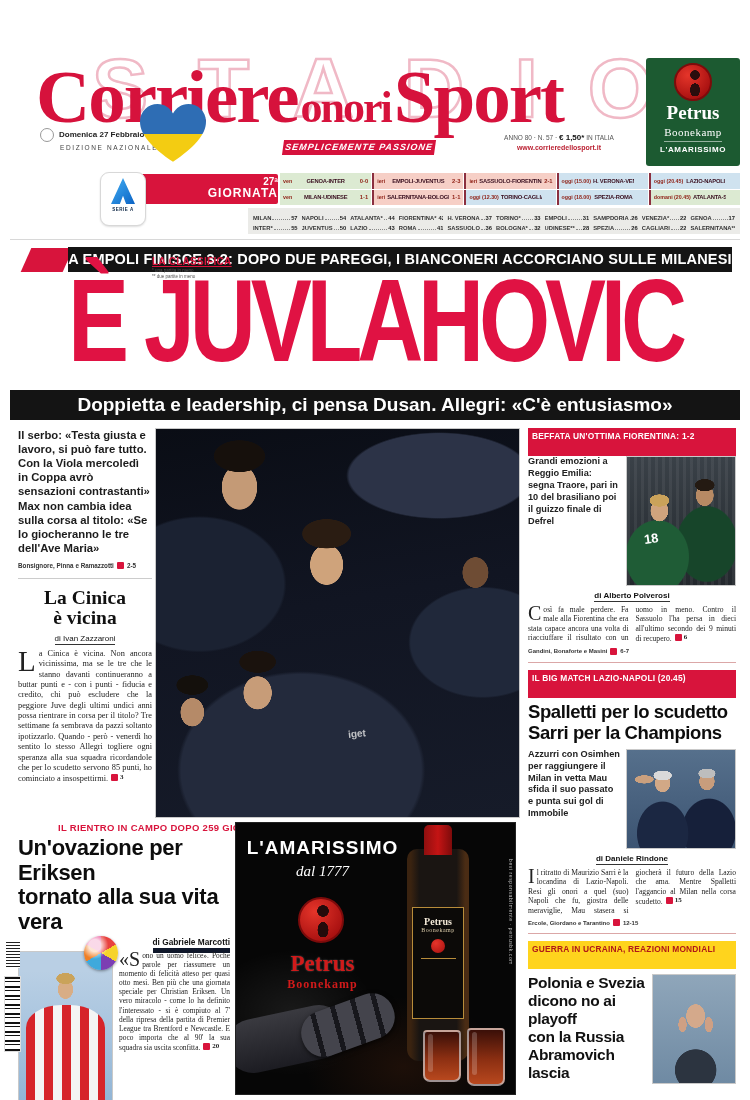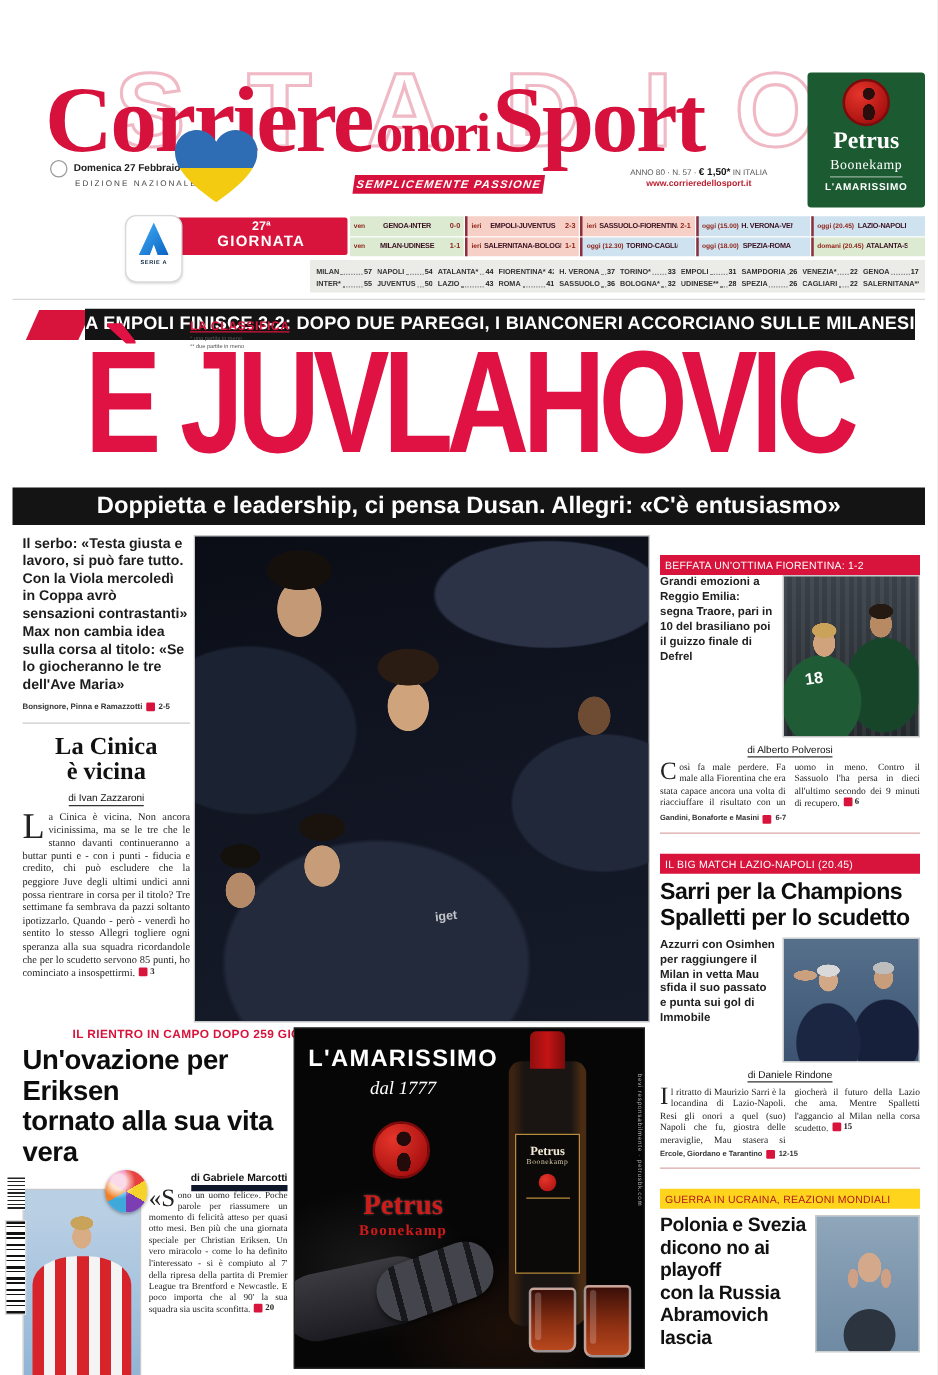--- a/index.html
+++ b/index.html
@@ -37,21 +37,21 @@
 
   
   .results{position:absolute;left:100px;top:172px;width:640px;z-index:2;}
   .res-row1{position:relative;height:34px;}
   .serie-card{position:absolute;left:0;top:0;width:46px;height:54px;background:#fff;border:1px solid #d8d8d8;
               border-radius:9px;z-index:2;text-align:center;padding-top:5px;box-shadow:0 1px 2px #0002;}
   .serie-logo{width:24px;height:26px;margin:0 auto;background:linear-gradient(135deg,#43b0f5,#0b63c4);
               clip-path:polygon(50% 0,100% 100%,63% 100%,50% 68%,37% 100%,0 100%);}
   .serie-label{font-size:4.5px;font-weight:700;color:#0a2342;letter-spacing:.5px;margin-top:3px;}
   .giornata{position:absolute;left:40px;top:2px;width:138px;height:30px;background:#d8143c;color:#fff;
-            text-align:center;border-radius:2px;padding-top:2px;}
+            text-align:right;border-radius:2px;padding-top:2px;}
   .giornata .g1{font-size:10px;font-weight:700;line-height:1.1;}
   .giornata .g2{font-size:12px;font-weight:700;letter-spacing:1px;line-height:1.1;}
   .matches{position:absolute;left:180px;top:1px;width:460px;height:32px;display:grid;grid-auto-flow:column;
            grid-template-rows:repeat(2,1fr);grid-template-columns:repeat(5,1fr);gap:1px;background:#fff;}
   .m-cell{display:flex;align-items:center;padding:0 3px;overflow:hidden;}
   .m-cell.green{background:#dcead2;} .m-cell.salmon{background:#f6cfc6;} .m-cell.blue{background:#cfe2ef;}
   .m-cell.sep{border-left:2px solid #8b2f3f;}
   .m-tag{font-size:5.3px;font-weight:700;color:#8d1d12;white-space:nowrap;margin-right:2px;}
   .m-name{flex:1;font-size:5.8px;font-weight:700;color:#3a1020;text-align:center;letter-spacing:-.2px;white-space:nowrap;overflow:hidden;}
   .m-score{font-size:5.8px;font-weight:700;color:#8d1d12;margin-left:2px;min-width:9px;text-align:right;}
@@ -103,22 +103,22 @@
       radial-gradient(ellipse 22px 26px at 88% 37%, #6e4c34 0 58%, transparent 60%),
       radial-gradient(ellipse 150px 70px at 78% 12%, #2c3347 0 60%, transparent 62%),
       radial-gradient(ellipse 120px 90px at 90% 55%, #20283a 0 60%, transparent 62%),
       radial-gradient(ellipse 200px 160px at 40% 88%, #232a3c 0 60%, transparent 62%),
       radial-gradient(ellipse 140px 110px at 12% 40%, #1b2232 0 60%, transparent 62%),
       linear-gradient(170deg,#0a0d15 0%,#111522 45%,#161b29 100%);}
   .photo-watermark{position:absolute;left:53%;top:77%;color:#e8e8e8;font-size:10px;font-weight:700;
                    opacity:.8;transform:rotate(-6deg);}
 
   .right-col{position:absolute;left:528px;top:428px;width:208px;}
-  .band{height:16px;background:#d8143c;color:#fff;font-size:8.4px;font-weight:400;line-height:16px;
-        padding-left:4px;letter-spacing:.2px;white-space:nowrap;overflow:hidden;margin-top:16px;}
+  .band{height:28px;background:#d8143c;color:#fff;font-size:8.4px;font-weight:700;line-height:16px;
+        padding-left:4px;letter-spacing:.2px;white-space:nowrap;overflow:hidden;}
   .band.yellow{background:#ffd41d;color:#b01818;}
   .sec-title{font-size:18.5px;font-weight:700;line-height:1.13;letter-spacing:-.4px;color:#0d0d0d;margin:4px 0 5px;}
   .sec-row{display:flex;gap:6px;}
   .standfirst{font-size:9.2px;font-weight:700;line-height:1.3;color:#222;width:92px;flex:0 0 auto;}
   .sec-photo{border:1px solid #c9c9c9;flex:1;position:relative;overflow:hidden;}
   .fio-photo{height:130px;background:
       radial-gradient(ellipse 16px 10px at 30% 34%, #caa25a 0 60%, transparent 62%),
       radial-gradient(ellipse 15px 18px at 30% 42%, #d0a37d 0 58%, transparent 60%),
       radial-gradient(ellipse 16px 10px at 72% 22%, #241a12 0 60%, transparent 62%),
       radial-gradient(ellipse 15px 18px at 72% 30%, #b78a64 0 58%, transparent 60%),
@@ -129,21 +129,21 @@
   .fio-num{position:absolute;left:16%;top:58%;color:#fff;font-size:13px;font-weight:700;transform:rotate(-8deg);}
   .coach-photo{height:100px;background:
       radial-gradient(ellipse 15px 8px at 33% 26%, #d9d9d9 0 60%, transparent 62%),
       radial-gradient(ellipse 13px 15px at 33% 34%, #d2a886 0 58%, transparent 60%),
       radial-gradient(ellipse 14px 8px at 74% 24%, #bdbdbd 0 60%, transparent 62%),
       radial-gradient(ellipse 13px 15px at 74% 32%, #c89d7c 0 58%, transparent 60%),
       radial-gradient(ellipse 16px 7px at 16% 30%, #caa07e 0 58%, transparent 60%),
       radial-gradient(ellipse 42px 52px at 33% 85%, #1b2742 0 60%, transparent 62%),
       radial-gradient(ellipse 44px 52px at 76% 82%, #16203a 0 60%, transparent 62%),
       linear-gradient(#56708c,#3c5472);}
-  .byline-center{text-align:center;font-size:8px;font-weight:400;margin:5px 0;}
+  .byline-center{text-align:center;font-size:8px;font-weight:700;margin:5px 0;}
   .byline-center span{border-bottom:1px solid #333;padding-bottom:1px;}
   .twocol{column-count:2;column-gap:7px;font-family:"Liberation Serif",serif;font-size:7.6px;line-height:1.25;
           text-align:justify;color:#222;}
   .credits{display:flex;align-items:center;gap:3px;font-size:6px;font-weight:700;color:#333;margin-top:4px;}
 
   .ukr-row{display:flex;gap:6px;margin-top:5px;}
   .ukr-title{font-size:15.5px;font-weight:700;line-height:1.16;letter-spacing:-.3px;width:118px;flex:0 0 auto;}
   .abr-photo{height:110px;background:
       radial-gradient(ellipse 16px 20px at 52% 38%, #d4a98b 0 58%, transparent 60%),
       radial-gradient(ellipse 7px 13px at 36% 46%, #cfa084 0 58%, transparent 60%),
@@ -482,22 +482,22 @@
     </div>
     <div class="credits" data-name="fiorentina-credits-row">
       <span data-name="fiorentina-credits">Gandini, Bonaforte e Masini</span>
       <span class="pbadge" data-name="page-marker-icon"></span>
       <span data-name="fiorentina-credits-pages">6-7</span>
     </div>
     <div class="divider-red" data-name="divider-line"></div>
 
     <div class="band" data-name="lazio-napoli-band">IL BIG MATCH LAZIO-NAPOLI (20.45)</div>
     <div class="sec-title" data-name="lazio-napoli-title">
+        <div data-name="lazio-napoli-title-line">Spalletti per lo scudetto</div>
         <div data-name="lazio-napoli-title-line">Sarri per la Champions</div>
-        <div data-name="lazio-napoli-title-line">Spalletti per lo scudetto</div>
       </div>
     <div class="sec-row" data-name="lazio-napoli-row">
       <div class="standfirst" data-name="lazio-napoli-standfirst">Azzurri con Osimhen per raggiungere il Milan in vetta Mau sfida il suo passato e punta sui gol di Immobile</div>
       <div class="sec-photo coach-photo" data-name="sarri-spalletti-photo"></div>
     </div>
     <div class="byline-center" data-name="lazio-napoli-byline"><span data-name="lazio-napoli-author">di Daniele Rindone</span></div>
     <div class="twocol" data-name="lazio-napoli-body">
       <span class="dropcap-sm" data-name="lazio-napoli-dropcap">I</span><span data-name="lazio-napoli-text">l ritratto di Maurizio Sarri è la locandina di Lazio-Napoli. Resi gli onori a quel (suo) Napoli che fu, giostra delle meraviglie, Mau stasera si giocherà il futuro della Lazio che ama. Mentre Spalletti l'aggancio al Milan nella corsa scudetto.</span><span class="endbadge" data-name="lazio-napoli-page-marker">
           <span class="pbadge" data-name="page-marker-icon"></span>
           <span data-name="lazio-napoli-page">15</span>

